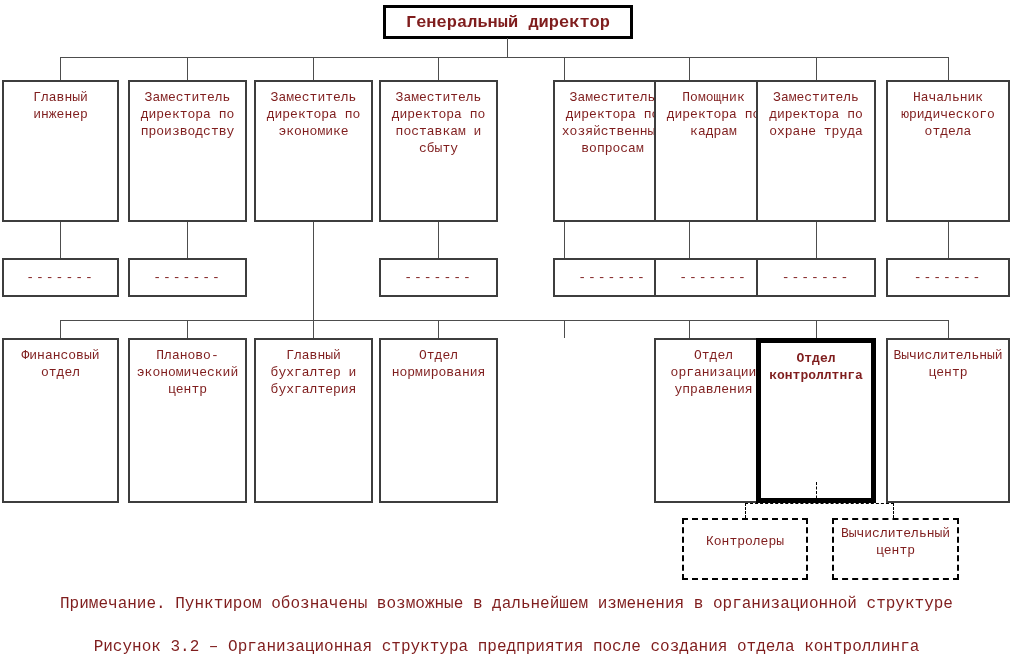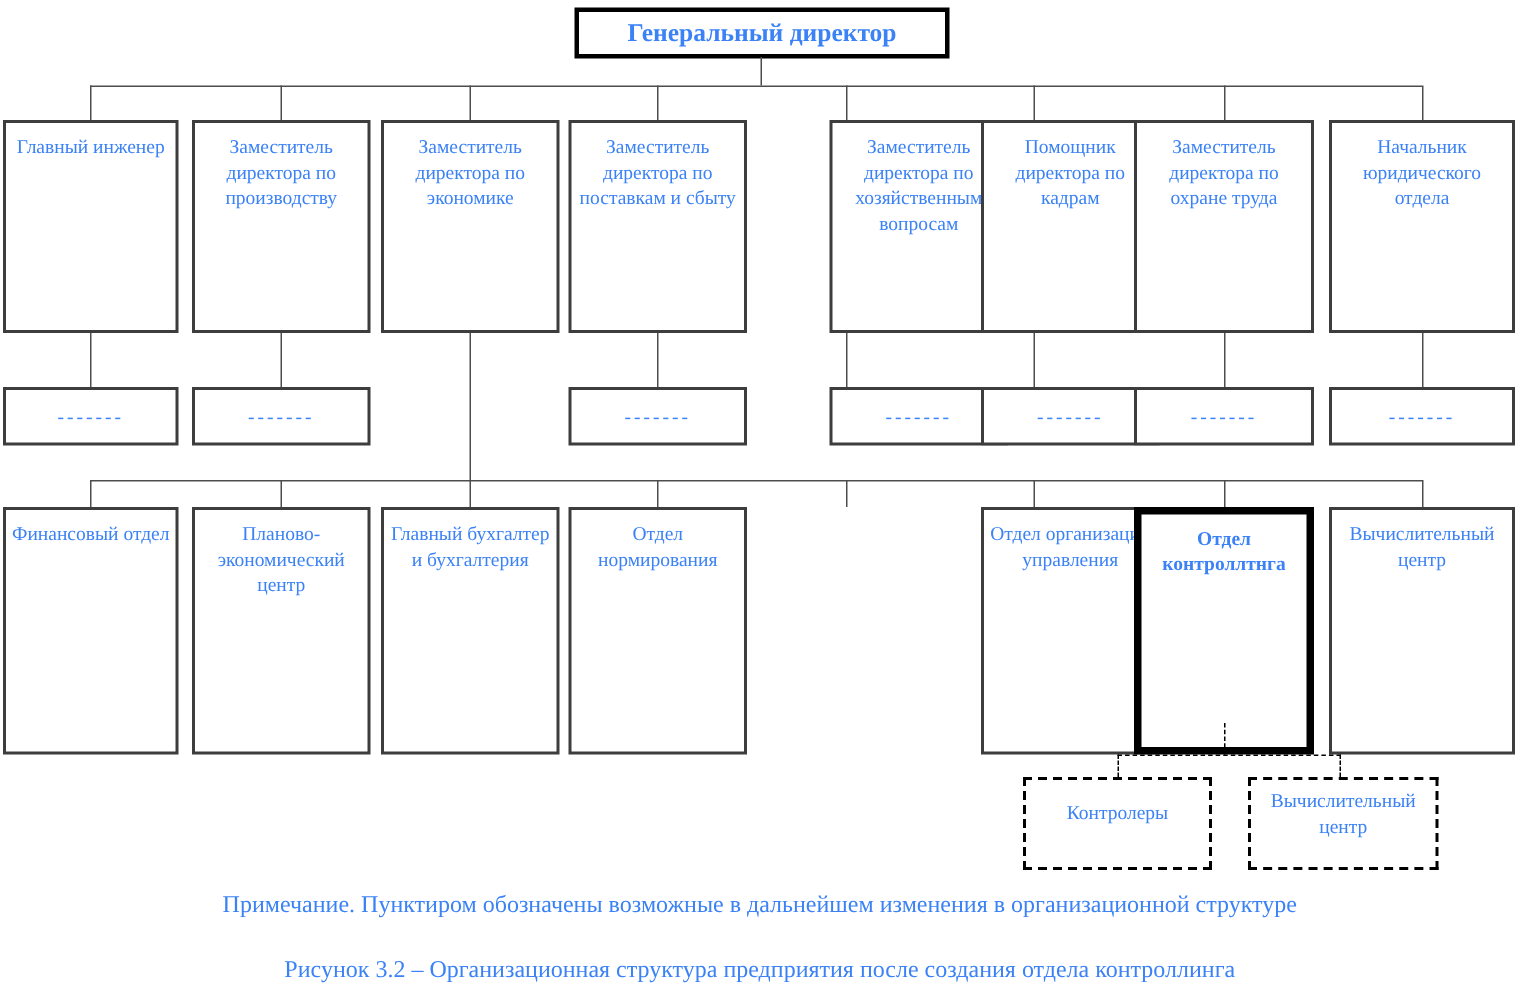--- a/index.html
+++ b/index.html
@@ -1,22 +1,22 @@
 <!DOCTYPE html>
 <html><head>
 <meta charset="utf-8">
 <style>
   html, body { margin: 0; padding: 0; background: #ffffff; }
   .canvas {
     position: relative;
     width: 1013px;
     height: 670px;
     background: #ffffff;
-    font-family: Liberation Serif, serif;
-    color: #3b82f6;
+    font-family: Liberation Mono, monospace;
+    color: #7f1d1d;
     overflow: hidden;
   }
   .node {
     position: absolute;
     box-sizing: border-box;
     border: 2px solid #3d3d3d;
     background: #ffffff;
     text-align: center;
     font-size: 13px;
     line-height: 1.32;

